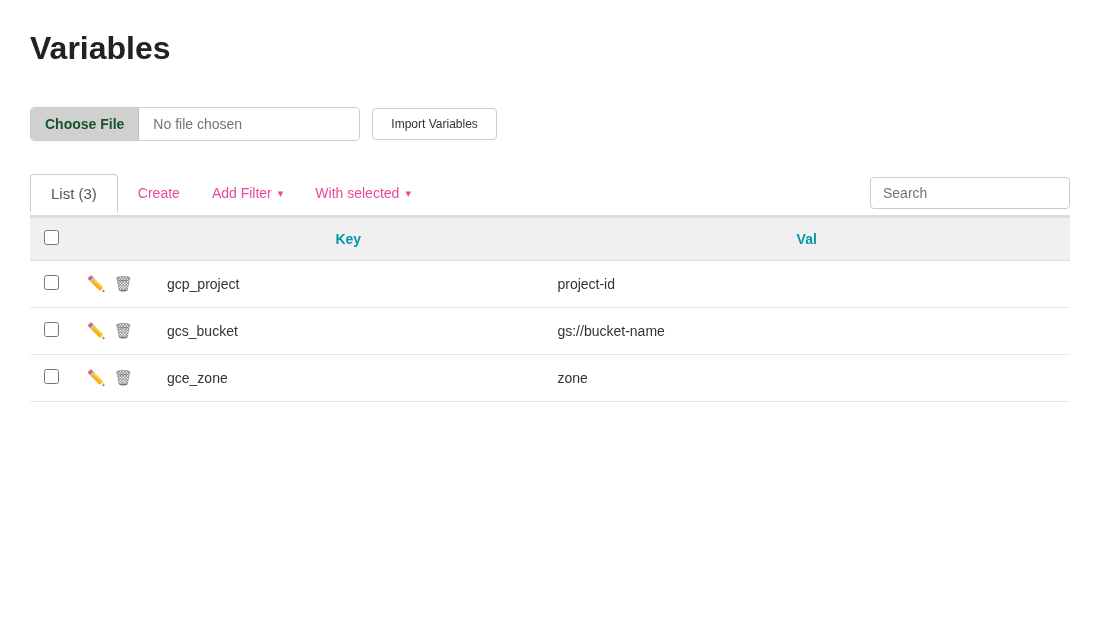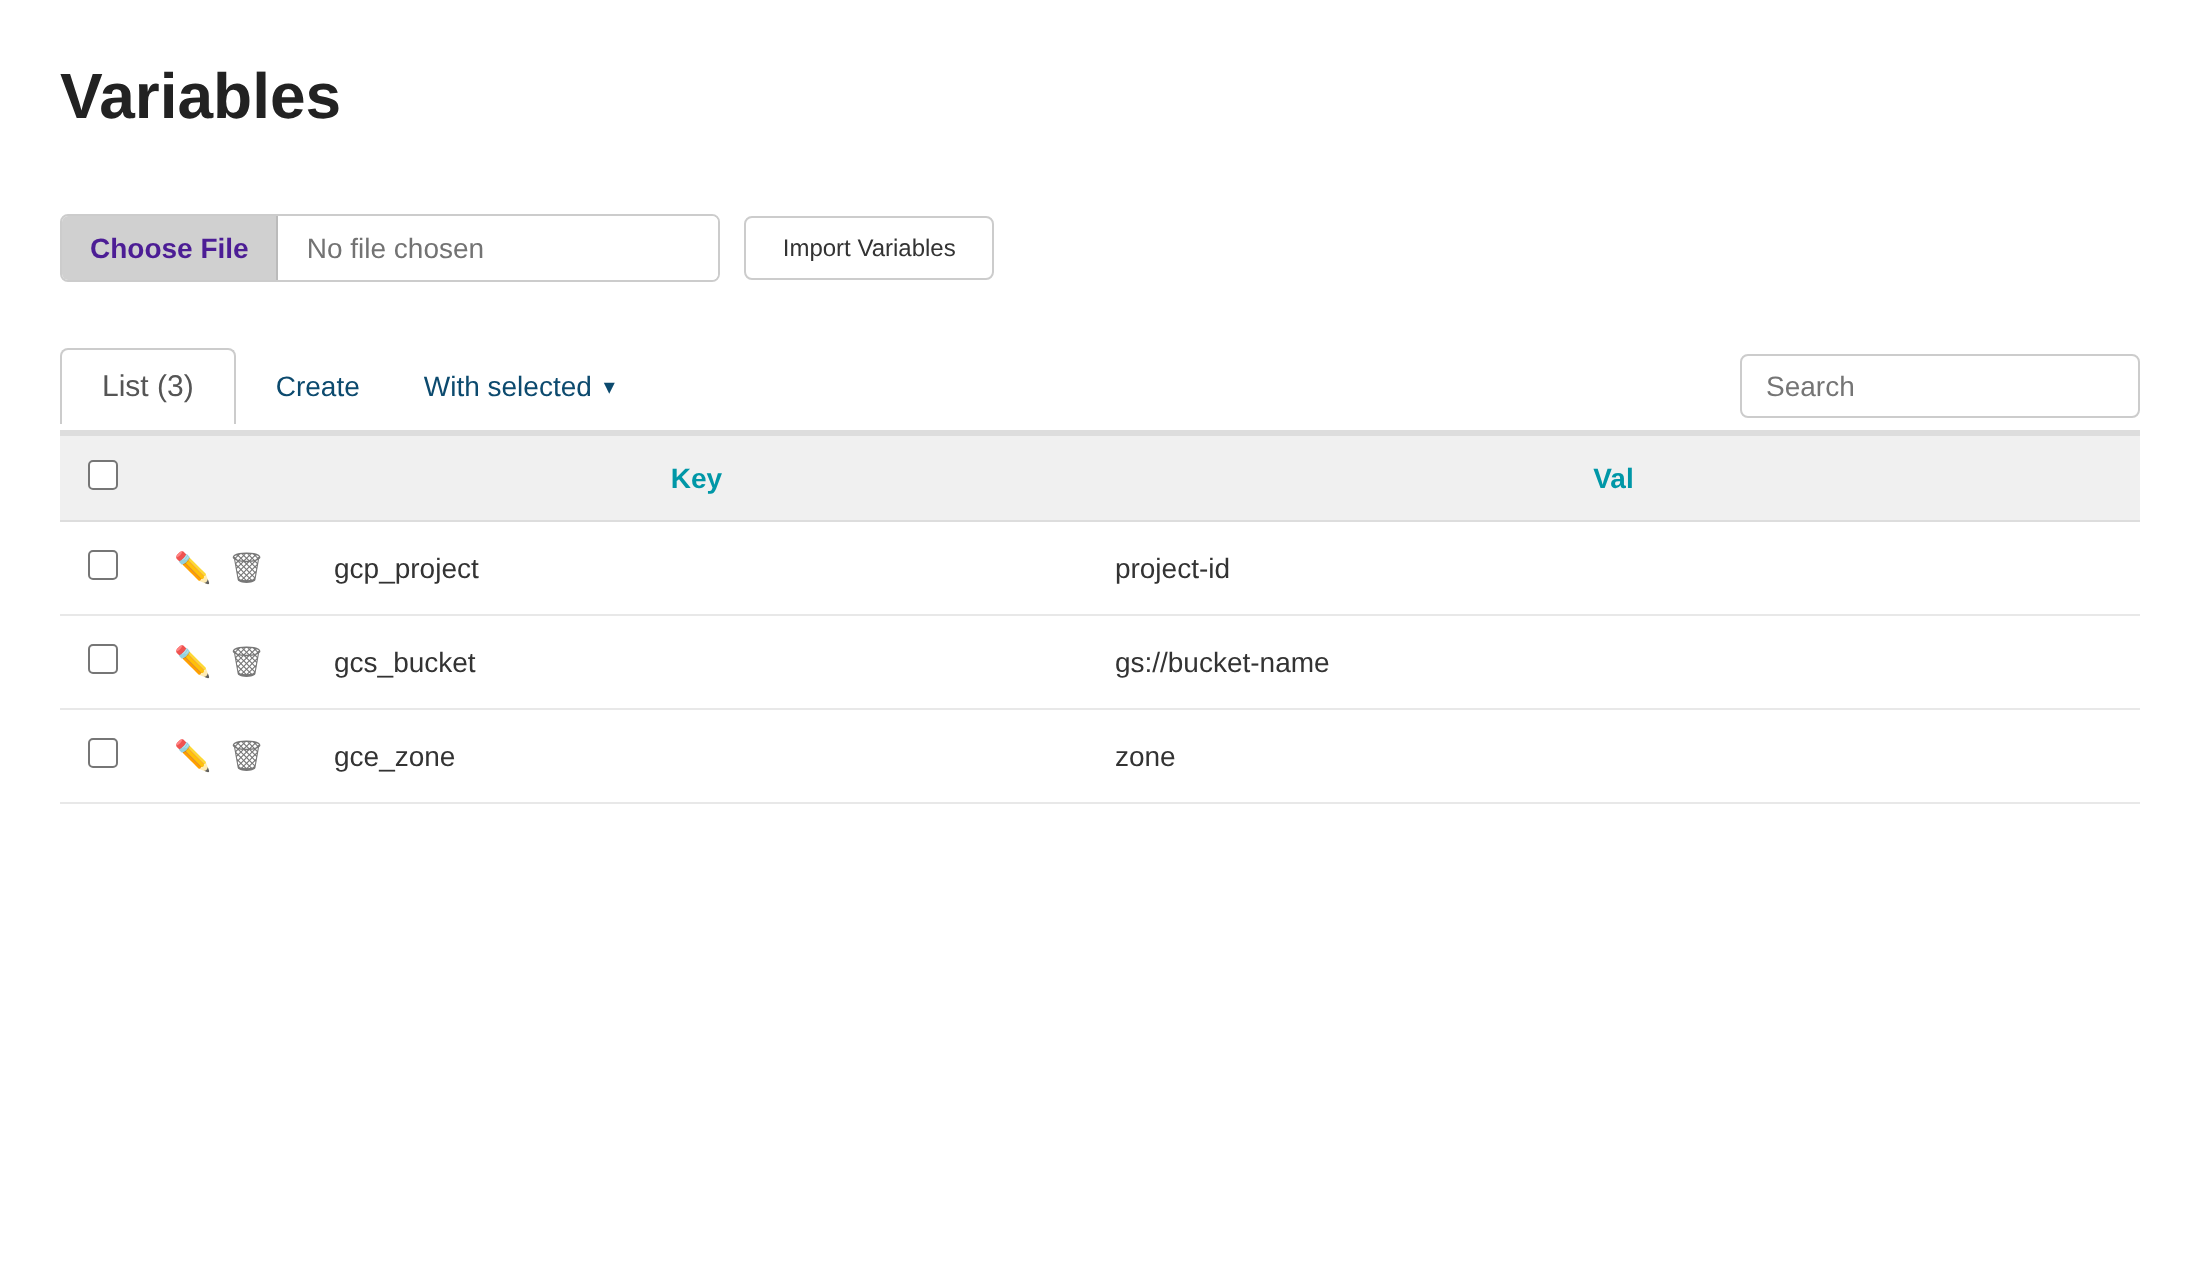--- a/index.html
+++ b/index.html
@@ -34,21 +34,21 @@
       overflow: hidden;
       background: #fff;
     }
     .choose-file-btn {
       background: #d0d0d0;
       border: none;
       border-right: 1px solid #bbb;
       padding: 8px 14px;
       font-size: 14px;
       font-weight: 600;
-      color: #4c1d95;
+      color: #14532d;
       cursor: pointer;
       white-space: nowrap;
     }
     .file-name-display {
       padding: 8px 14px;
       color: #737373;
       font-size: 14px;
       background: #fff;
       min-width: 220px;
     }
@@ -79,21 +79,21 @@
       background: #fff;
       font-size: 15px;
       color: #555;
       font-weight: 500;
       margin-right: 4px;
       cursor: pointer;
     }
     .toolbar-btn {
       background: none;
       border: none;
-      color: #0c4a6e;
+      color: #ec4899;
       font-size: 14px;
       padding: 10px 16px;
       cursor: pointer;
       display: flex;
       align-items: center;
       gap: 4px;
     }
     .toolbar-spacer { flex: 1; }
     .search-input {
       border: 1px solid #ccc;
@@ -171,20 +171,21 @@
     <div class="file-input-wrapper">
       <button class="choose-file-btn">Choose File</button>
       <span class="file-name-display">No file chosen</span>
     </div>
     <button class="import-btn">Import Variables</button>
   </div>
 
   <div class="toolbar">
     <div class="toolbar-list-tab">List (3)</div>
     <button class="toolbar-btn">Create</button>
+    <button class="toolbar-btn chevron-down">Add Filter</button>
     <button class="toolbar-btn chevron-down">With selected</button>
     <div class="toolbar-spacer"></div>
     <input class="search-input" type="text" placeholder="Search" style="">
   </div>
 
   <table class="data-table">
     <thead>
       <tr>
         <th class="checkbox-col">
           <input type="checkbox" style="">

